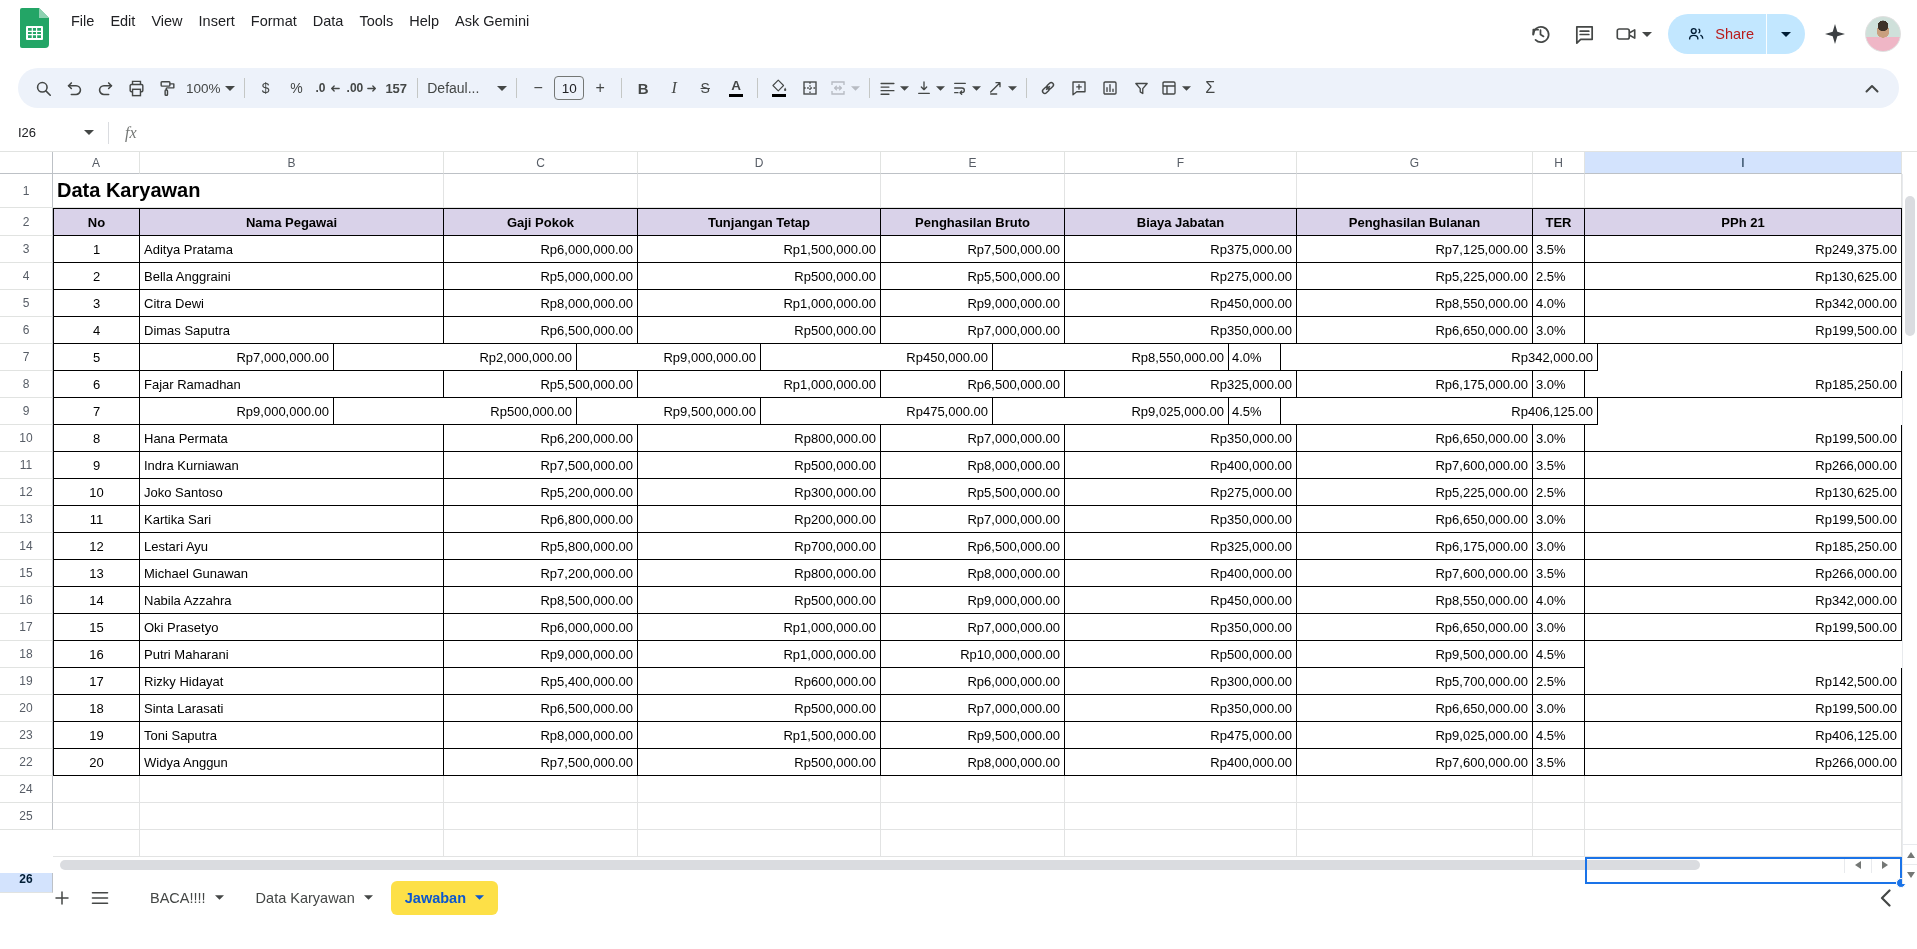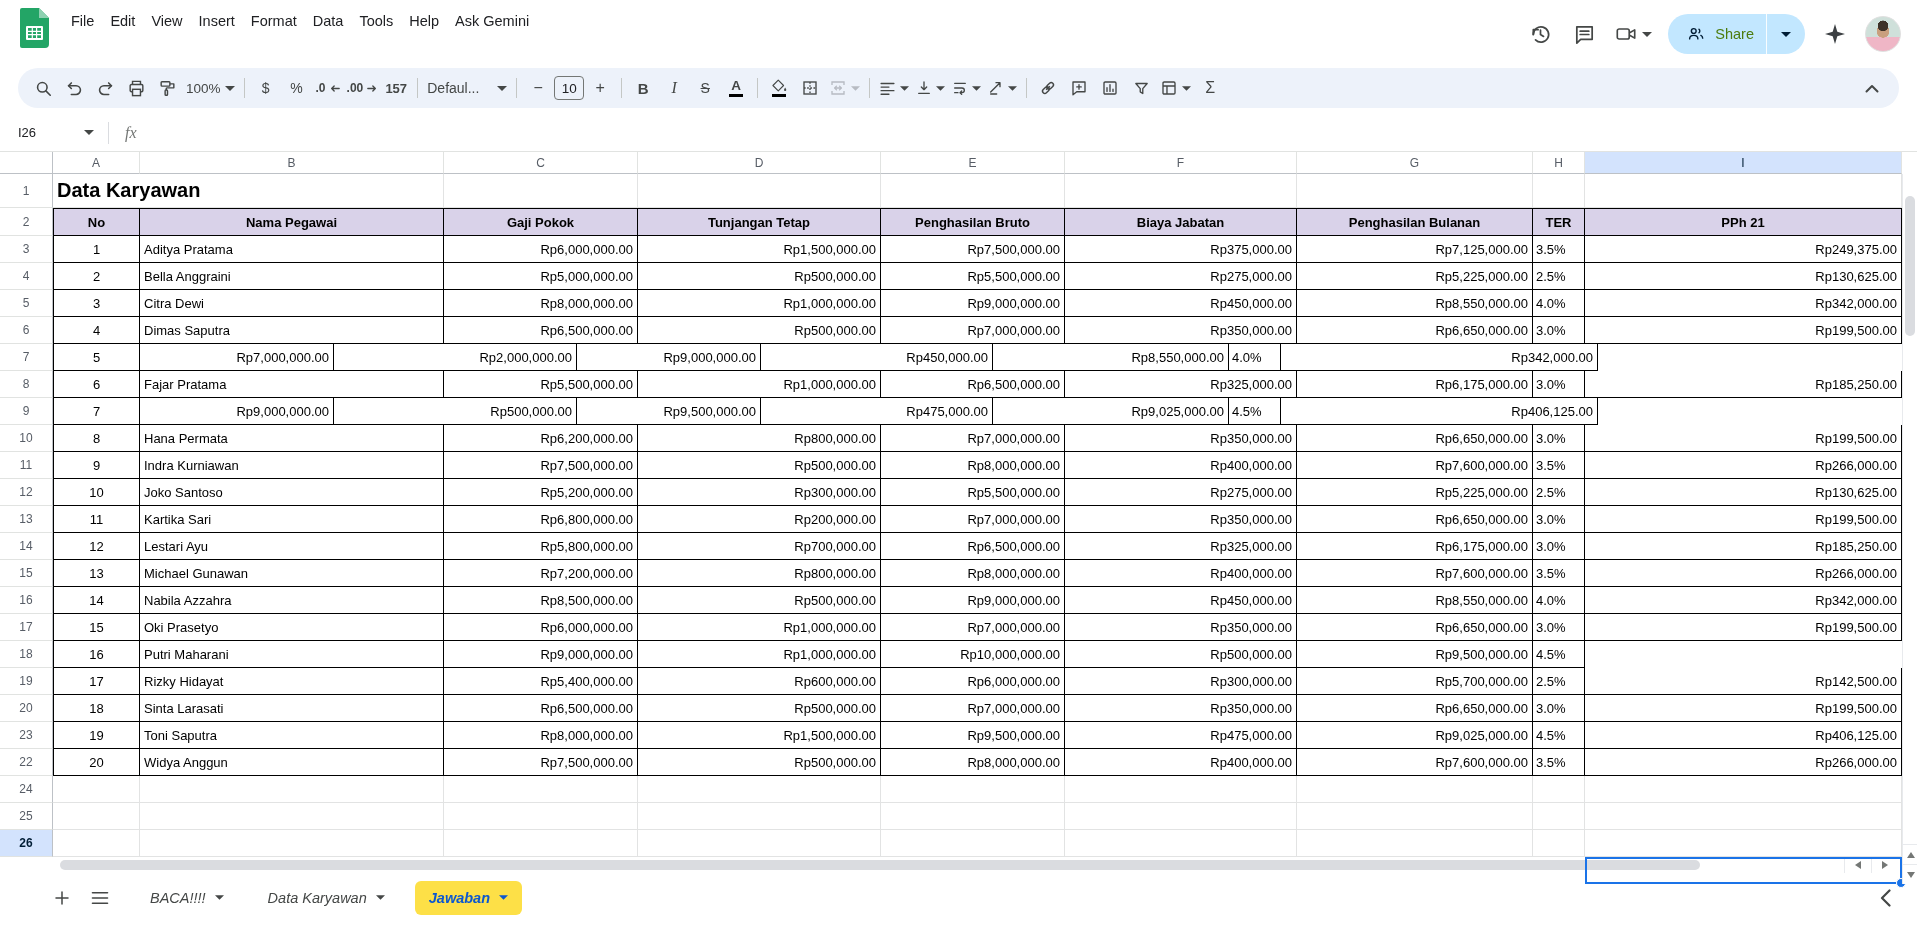--- a/index.html
+++ b/index.html
@@ -12,21 +12,21 @@
   .titleblock{display:flex;flex-direction:column;gap:1px;margin-top:2px}
   .trow{display:flex;align-items:center;gap:10px}
   .doctitle{font-size:18px;color:#1f1f1f}
   .badge{background:#188038;color:#fff;font-size:11px;font-weight:bold;padding:3px 7px;border-radius:5px;letter-spacing:.4px}
   .tico{color:#444746}
   .menus{display:flex;font-size:14.5px;color:#202124}
   .menus span{padding:3px 8px;border-radius:4px}
   .topright{margin-left:auto;display:flex;align-items:center;gap:16px;margin-top:6px}
   .iconbtn{width:28px;height:28px;display:flex;align-items:center;justify-content:center;color:#444746}
   .vidgrp{display:flex;align-items:center;gap:4px;color:#444746}
-  .share{background:#c2e7ff;border-radius:24px;height:40px;display:flex;align-items:center;color:#4d7c0f}
+  .share{background:#c2e7ff;border-radius:24px;height:40px;display:flex;align-items:center;color:#b91c1c}
   .share .main{display:flex;gap:9px;padding:0 12px 0 18px;font-size:14.5px;font-weight:500;align-items:center}
   .share .ssep{width:1px;height:40px;background:rgba(255,255,255,.9)}
   .share .scaret{padding:0 14px;display:flex}
   .avatar{width:36px;height:36px;border-radius:50%;border:1px solid #e0e0e0;
     background:
       radial-gradient(circle at 50% 26%, #3e3228 0 17%, rgba(0,0,0,0) 18%),
       radial-gradient(circle at 50% 42%, #c99f7e 0 24%, rgba(0,0,0,0) 25%),
       linear-gradient(180deg,#cfe0da 0 58%, #efb6c6 58%)}
 
   
@@ -465,21 +465,21 @@
       <div class="c tb num" style="width: 243px; height: 27px;">Rp2,000,000.00</div>
       <div class="c tb num" style="width: 184px; height: 27px;">Rp9,000,000.00</div>
       <div class="c tb num" style="width: 232px; height: 27px;">Rp450,000.00</div>
       <div class="c tb num" style="width: 236px; height: 27px;">Rp8,550,000.00</div>
       <div class="c tb terc" style="width: 52px; height: 27px;">4.0%</div>
       <div class="c tb num" style="width: 317px; height: 27px;">Rp342,000.00</div>
     </div>
     <div class="srow" style="height: 27px;">
       <div class="rowh" style="width: 53px; height: 27px;">8</div>
       <div class="c tb tbl ctr" style="width: 87px; height: 27px;">6</div>
-      <div class="c tb" style="width: 304px; height: 27px;">Fajar Pratama</div>
+      <div class="c tb" style="width: 304px; height: 27px;">Fajar Ramadhan</div>
       <div class="c tb num" style="width: 194px; height: 27px;">Rp5,500,000.00</div>
       <div class="c tb num" style="width: 243px; height: 27px;">Rp1,000,000.00</div>
       <div class="c tb num" style="width: 184px; height: 27px;">Rp6,500,000.00</div>
       <div class="c tb num" style="width: 232px; height: 27px;">Rp325,000.00</div>
       <div class="c tb num" style="width: 236px; height: 27px;">Rp6,175,000.00</div>
       <div class="c tb terc" style="width: 52px; height: 27px;">3.0%</div>
       <div class="c tb num" style="width: 317px; height: 27px;">Rp185,250.00</div>
     </div>
     <div class="srow" style="height: 27px;">
       <div class="rowh" style="width: 53px; height: 27px;">9</div>
@@ -665,21 +665,21 @@
       <div class="c" style="width: 304px; height: 27px;"></div>
       <div class="c" style="width: 194px; height: 27px;"></div>
       <div class="c" style="width: 243px; height: 27px;"></div>
       <div class="c" style="width: 184px; height: 27px;"></div>
       <div class="c" style="width: 232px; height: 27px;"></div>
       <div class="c" style="width: 236px; height: 27px;"></div>
       <div class="c" style="width: 52px; height: 27px;"></div>
       <div class="c" style="width: 317px; height: 27px;"></div>
     </div>
     <div class="srow" style="height: 27px;">
-      <div class="rowh sel" style="width: 53px; height: 27px;">26</div>
+      <div class="rowh sel" style="width: 53px; height: 27px; margin-top: 36px;">26</div>
       <div class="c" style="width: 87px; height: 27px;"></div>
       <div class="c" style="width: 304px; height: 27px;"></div>
       <div class="c" style="width: 194px; height: 27px;"></div>
       <div class="c" style="width: 243px; height: 27px;"></div>
       <div class="c" style="width: 184px; height: 27px;"></div>
       <div class="c" style="width: 232px; height: 27px;"></div>
       <div class="c" style="width: 236px; height: 27px;"></div>
       <div class="c" style="width: 52px; height: 27px;"></div>
       <div class="c" style="width: 317px; height: 27px;"></div>
     </div>
@@ -715,21 +715,21 @@
   <span class="sheetbtn">
     <svg width="18" height="18" viewBox="0 0 24 24" fill="none" stroke="#444746" stroke-width="2">
         <path d="M12 4v16M4 12h16" stroke-linecap="round"></path>
       </svg>
   </span>
   <span class="sheetbtn">
     <svg width="18" height="14" viewBox="0 0 24 18" fill="none" stroke="#444746" stroke-width="2.2">
         <path d="M2 2h20M2 9h20M2 16h20" stroke-linecap="round"></path>
       </svg>
   </span>
-  <span id="tabs" style="display: flex; gap: 16px; margin-left: 14px; font-style: italic;">
+  <span id="tabs" style="display: flex; gap: 4px; margin-left: 14px;">
       <span class="tab">
         <span>BACA!!!!</span>
         <span>
           <svg width="9" height="5" viewBox="0 0 10 5">
             <path d="M0 0h10L5 5z" fill="currentColor"></path>
           </svg>
         </span>
       </span>
       <span class="tab">
         <span>Data Karyawan</span>

